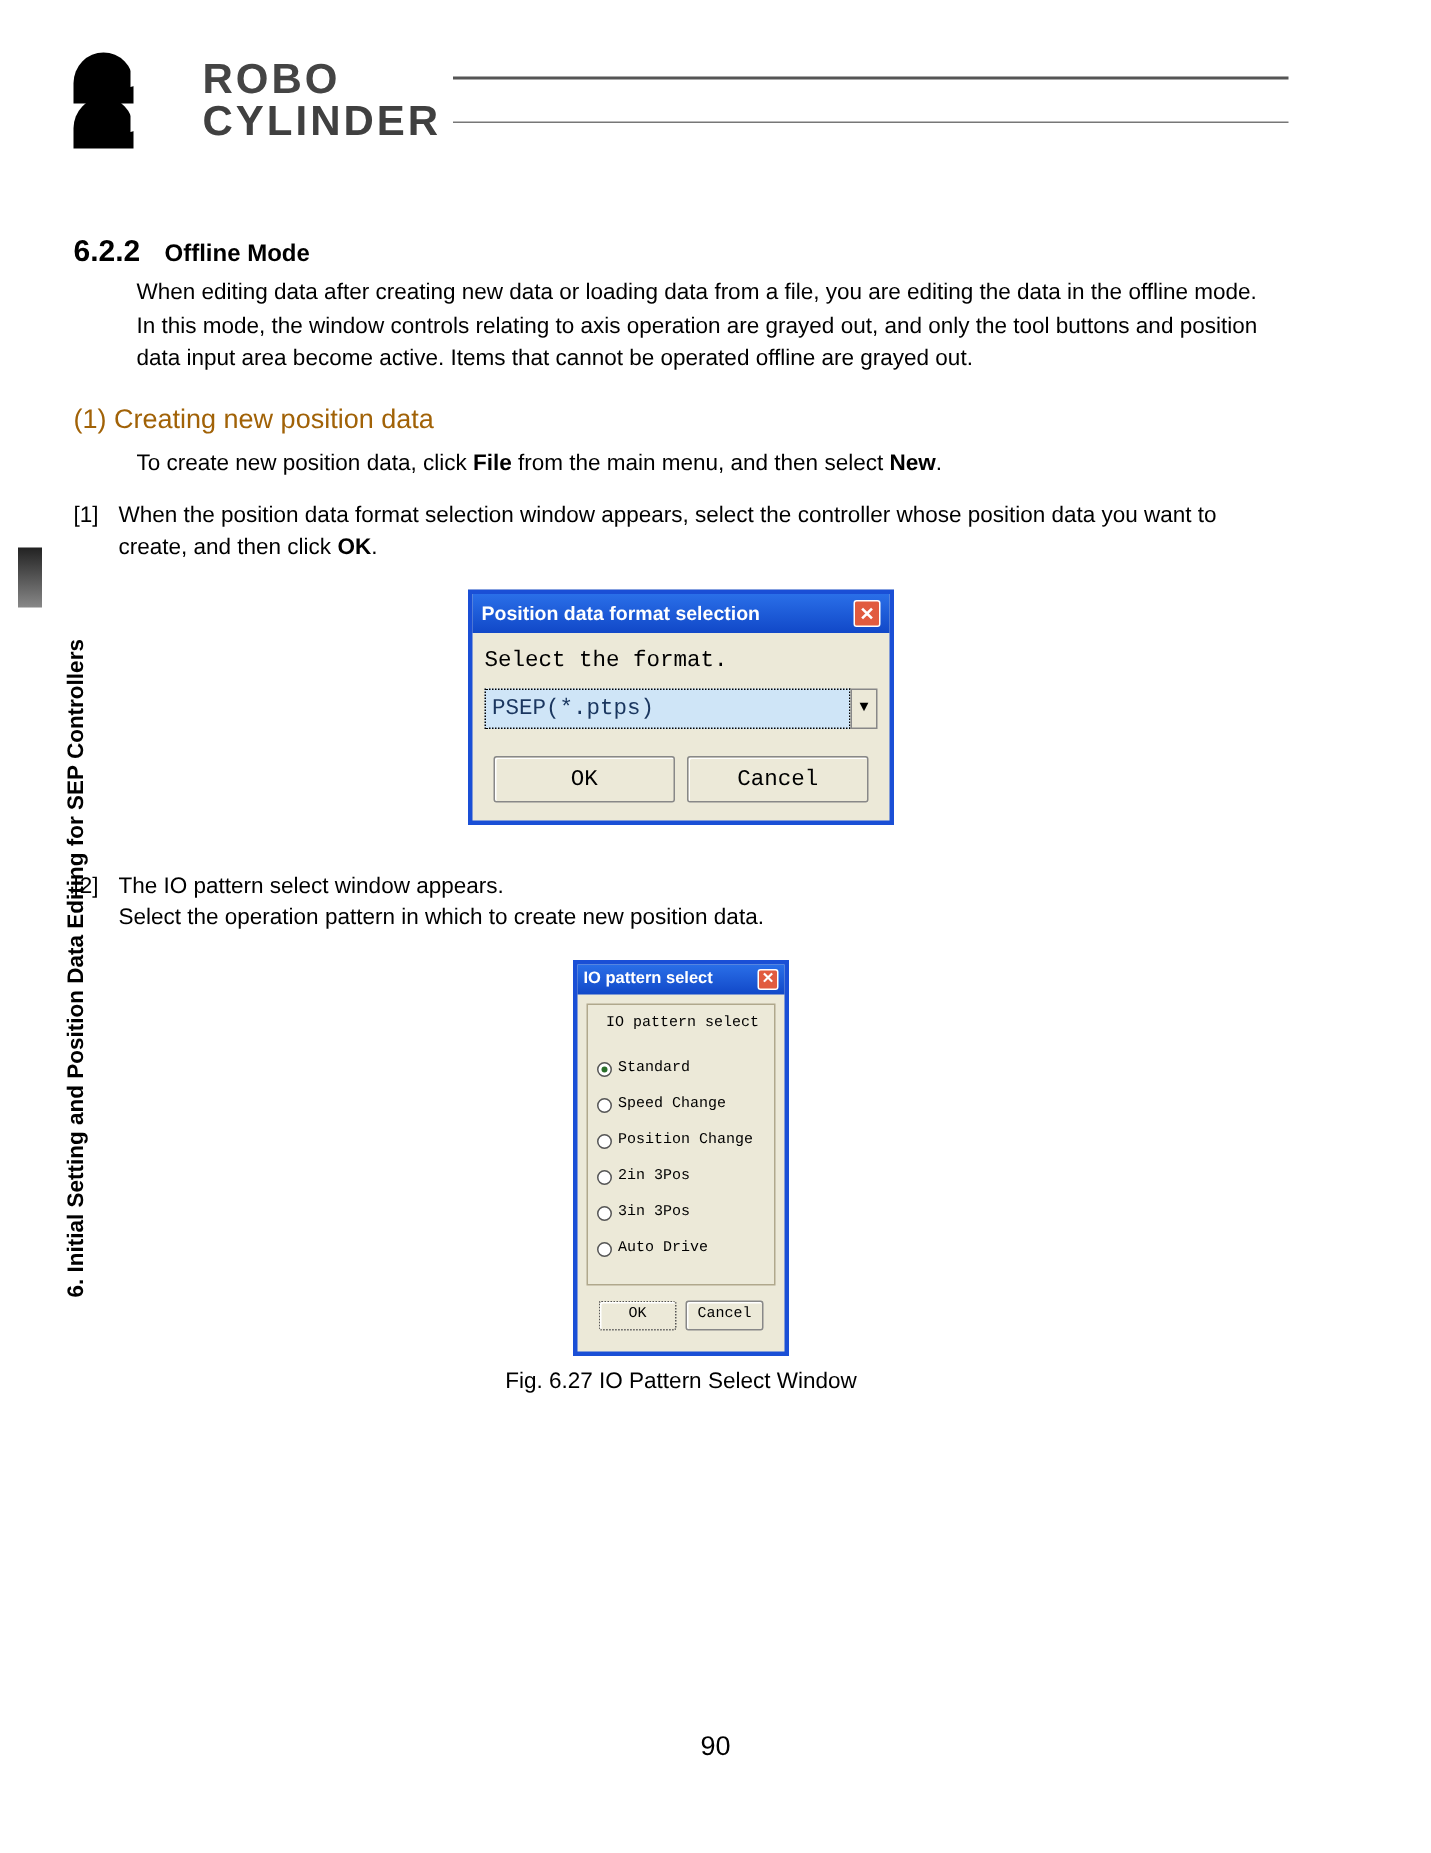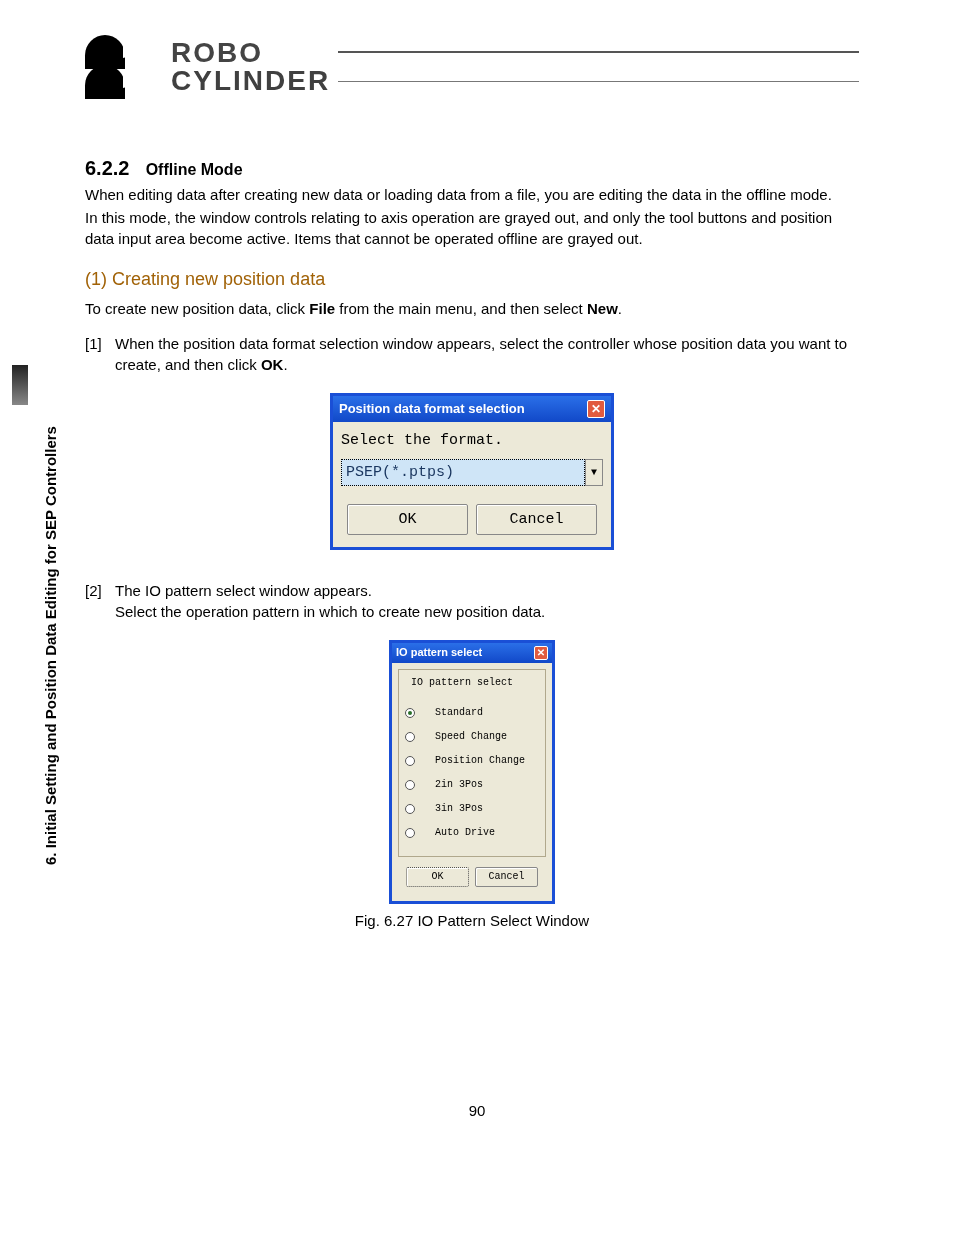--- a/index.html
+++ b/index.html
@@ -7,21 +7,21 @@
     margin: 0;
     padding: 0;
     width: 954px;
     height: 1235px;
     background: #fff;
     font-family: Arial, Helvetica, sans-serif;
     color: #000;
     position: relative;
   }
   .page {
-    padding: 35px 95px 0 85px;
+    padding: 35px 95px 0 49px;
     position: relative;
   }
   .logo-row {
     display: flex;
     align-items: center;
     gap: 8px;
     margin-bottom: 55px;
     position: relative;
   }
   .logo-mark { position: relative; width: 78px; height: 64px; }
@@ -46,21 +46,21 @@
   .logo-text .l1 { font-size: 28px; font-weight: 900; letter-spacing: 2px; color: #444; line-height: 1; }
   .logo-text .l2 { font-size: 28px; font-weight: 900; letter-spacing: 2px; color: #404040; line-height: 1; }
   .logo-lines { flex: 1; position: relative; height: 40px; }
   .logo-lines .ln { position: absolute; left: 0; right: 0; border-top: 2px solid #555; }
   .logo-lines .ln1 { top: 4px; }
   .logo-lines .ln2 { top: 34px; border-top: 1px solid #777; }
 
   .content { font-size: 15px; line-height: 1.4; }
   .sec-num { font-weight: bold; font-size: 20px; }
   .sec-title { font-weight: bold; font-size: 16px; margin-left: 12px; }
-  .para { margin-top: 2px; }
+  .para { margin-top: 2px; margin-left: 42px; }
   .sub-h { font-size: 18px; color: #a16207; margin-top: 18px; margin-bottom: 6px; }
   .step { display: flex; margin-top: 14px; }
   .step .num { width: 30px; flex: 0 0 30px; }
   .step .txt { flex: 1; }
 
   
   .side-tab {
     position: absolute;
     left: 28px;
     top: 365px;
@@ -144,51 +144,51 @@
     font-family: "Courier New", monospace;
     font-size: 15px;
     text-align: center;
     box-shadow: inset 1px 1px 0 #fff;
   }
   .fig-cap { font-size: 15px; margin-top: 6px; text-align: center; }
 
   
   .dlg2 {
     display: inline-block;
-    width: 166px;
+    width: 144px;
     border: 3px solid #1a4fd6;
     background: #ece9d8;
     text-align: left;
   }
   .dlg2 .titlebar { font-size: 11px; padding: 2px 4px; }
   .dlg2 .closebtn { width: 14px; height: 14px; font-size: 10px; }
   .dlg2-body { padding: 6px; font-family: "Courier New", monospace; font-size: 10px; }
   .groupbox {
     border: 1px solid #b0a88c;
     padding: 6px 6px;
     margin-bottom: 6px;
   }
   .groupbox-title { font-family: "Courier New", monospace; font-size: 10px; margin: -12px 0 6px 4px; background: #ece9d8; display: inline-block; padding: 0 2px; }
-  .radio-row { display: flex; align-items: center; gap: 20px; margin: 10px 0; }
+  .radio-row { display: flex; align-items: center; gap: 4px; margin: 10px 0; }
   .radio {
     width: 10px; height: 10px; border-radius: 50%;
     border: 1px solid #555; background: #fff;
     display: inline-flex; align-items: center; justify-content: center;
   }
   .radio.sel::after { content: ""; width: 4px; height: 4px; background: #2a6f2a; border-radius: 50%; }
   .dlg2-btnrow { display: flex; gap: 6px; justify-content: center; padding: 4px 8px 8px; }
   .dlg2-btnrow .winbtn { font-size: 10px; padding: 2px 0; border: 1px dotted #555; }
   .dlg2-btnrow .winbtn.plain { border: 1px solid #888; }
 
   .page-num {
     position: absolute;
     left: 0; right: 0;
     text-align: center;
-    top: 1102px;
-    font-size: 15px;
+    top: 1154px;
+    font-size: 18px;
   }
 </style>
 </head>
 <body>
 
 <div class="side-shade"></div>
 <div class="side-tab">
   <div class="rotated">6. Initial Setting and Position Data Editing for SEP Controllers</div>
 </div>
 

